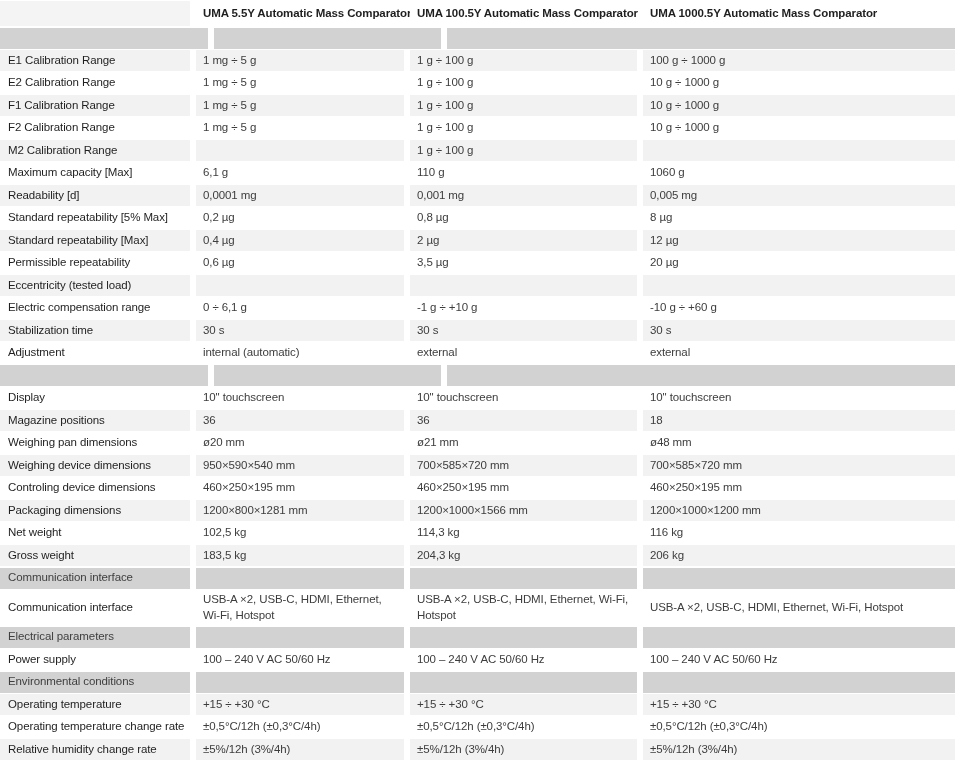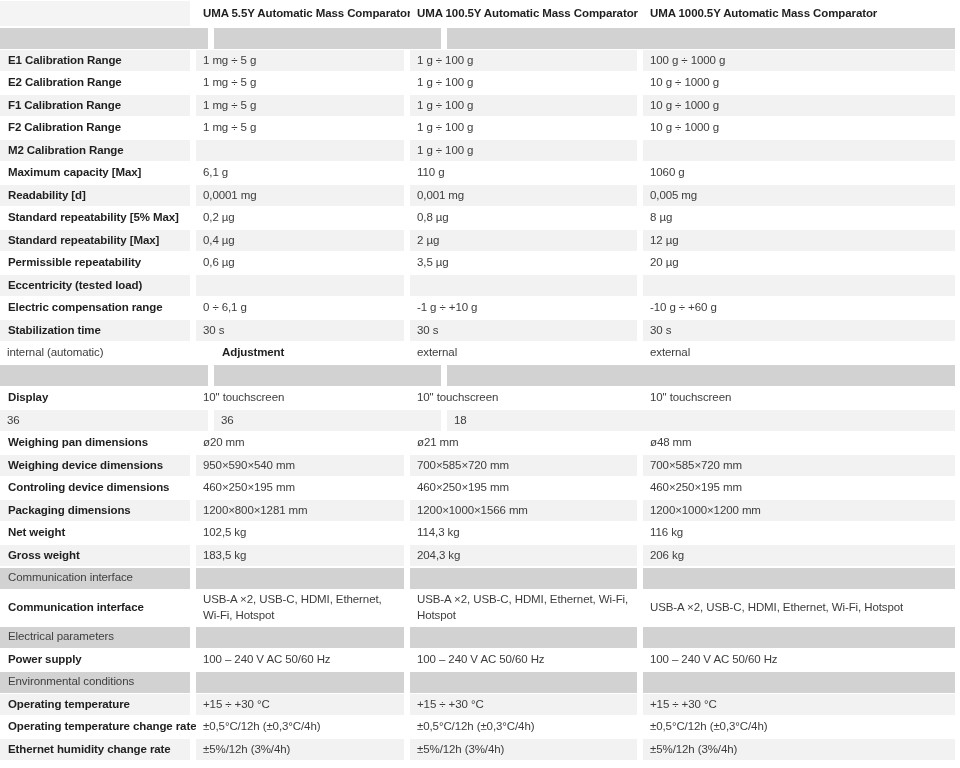--- a/index.html
+++ b/index.html
@@ -15,21 +15,21 @@
   .cell {
     min-height: 21px;
     display: flex; align-items: center;
     line-height: 1.35;
     padding: 2px 7px;
     color: var(--value-text, #3d3d3d);
   }
   .c1 {
     width: 190px; margin-right: 6px;
     padding-left: 8px; padding-right: 2px;
-    font-weight: bold; color: var(--label-text, #1f1f1f);
+    font-weight: normal; color: var(--label-text, #1f1f1f);
     white-space: nowrap; overflow: visible;
   }
   .c2 { width: 208px; margin-right: 6px; }
   .c3 { width: 227px; margin-right: 6px; }
   .c4 { flex: 1; }
 
   .header-row .cell {
     background: #ffffff; min-height: 25px;
     font-weight: bold; color: var(--label-text, #1f1f1f);
     white-space: nowrap; overflow: visible;
@@ -130,37 +130,38 @@
         <div class="cell c3">-1 g ÷ +10 g</div>
         <div class="cell c4">-10 g ÷ +60 g</div>
       </div>
       <div class="row data-row shaded">
         <div class="cell c1">Stabilization time</div>
         <div class="cell c2">30 s</div>
         <div class="cell c3">30 s</div>
         <div class="cell c4">30 s</div>
       </div>
       <div class="row data-row">
+        <div class="cell c1">Adjustment</div>
         <div class="cell c2">internal (automatic)</div>
-        <div class="cell c1">Adjustment</div>
         <div class="cell c3">external</div>
         <div class="cell c4">external</div>
       </div>
       <div class="row section-row">
         <div class="cell c2"></div>
         <div class="cell c3"></div>
         <div class="cell c4"></div>
       </div>
       <div class="row data-row">
         <div class="cell c1">Display</div>
         <div class="cell c2">10" touchscreen</div>
         <div class="cell c3">10" touchscreen</div>
         <div class="cell c4">10" touchscreen</div>
       </div>
       <div class="row data-row shaded">
+        <div class="cell c1">Magazine positions</div>
         <div class="cell c2">36</div>
         <div class="cell c3">36</div>
         <div class="cell c4">18</div>
       </div>
       <div class="row data-row">
         <div class="cell c1">Weighing pan dimensions</div>
         <div class="cell c2">ø20 mm</div>
         <div class="cell c3">ø21 mm</div>
         <div class="cell c4">ø48 mm</div>
       </div>
@@ -230,19 +231,19 @@
         <div class="cell c3">+15 ÷ +30 °C</div>
         <div class="cell c4">+15 ÷ +30 °C</div>
       </div>
       <div class="row data-row">
         <div class="cell c1">Operating temperature change rate</div>
         <div class="cell c2">±0,5°C/12h (±0,3°C/4h)</div>
         <div class="cell c3">±0,5°C/12h (±0,3°C/4h)</div>
         <div class="cell c4">±0,5°C/12h (±0,3°C/4h)</div>
       </div>
       <div class="row data-row shaded">
-        <div class="cell c1">Ethernet humidity change rate</div>
+        <div class="cell c1">Relative humidity change rate</div>
         <div class="cell c2">±5%/12h (3%/4h)</div>
         <div class="cell c3">±5%/12h (3%/4h)</div>
         <div class="cell c4">±5%/12h (3%/4h)</div>
       </div>
     </div>
 </div>
 
 </body></html>

